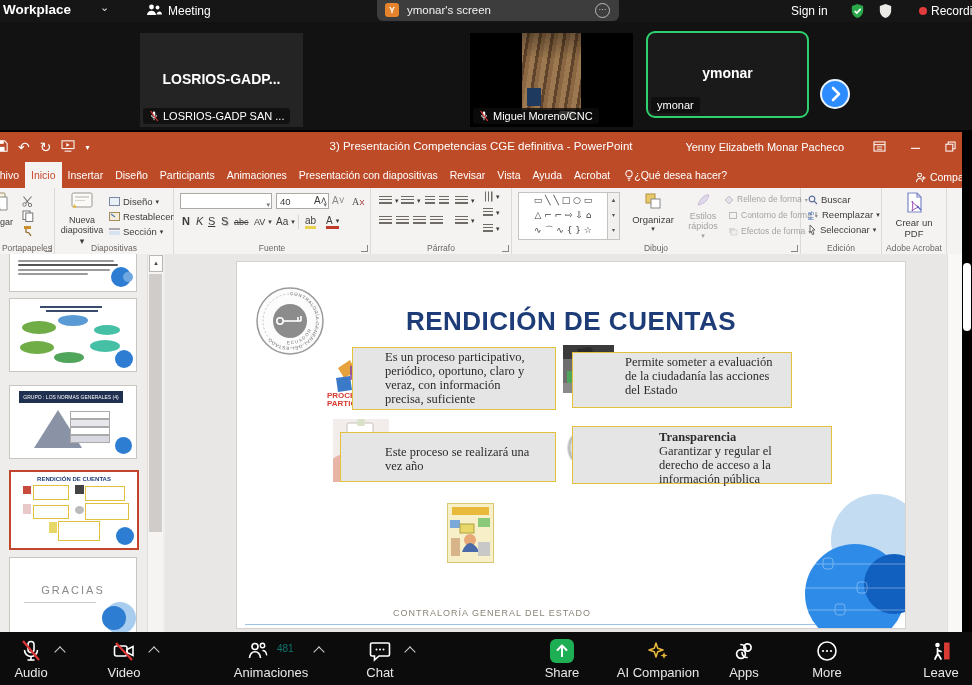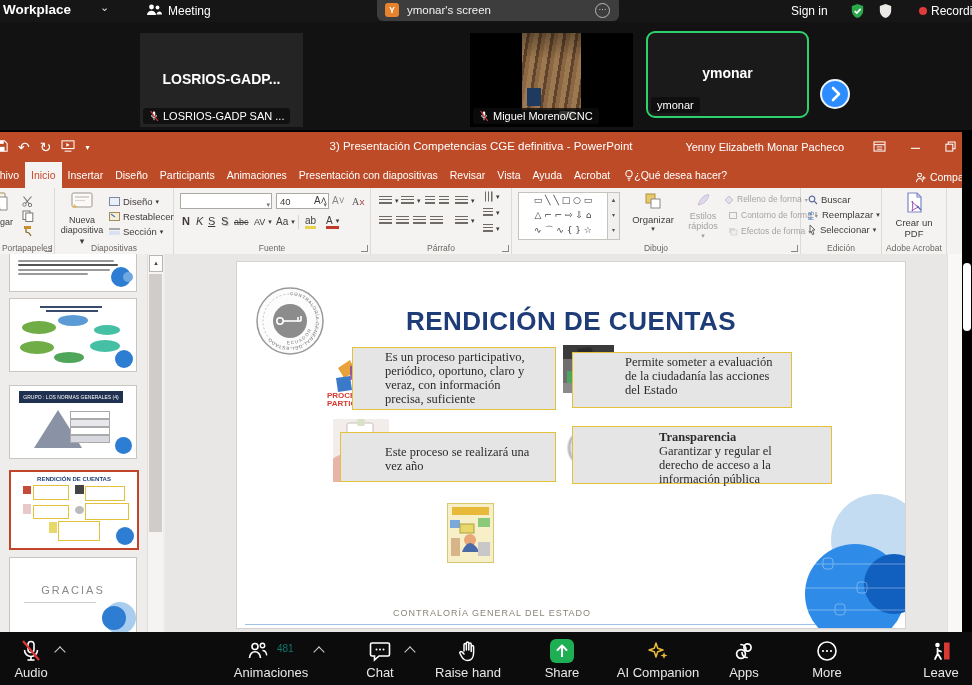--- a/index.html
+++ b/index.html
@@ -699,20 +699,31 @@
             <path d="M5.5 11a6.5 6.5 0 0 0 13 0" fill="none" stroke="#fff" stroke-width="1.6"></path>
             <line x1="12" y1="17.5" x2="12" y2="21" stroke="#fff" stroke-width="1.6"></line>
             <line x1="8.5" y1="21" x2="15.5" y2="21" stroke="#fff" stroke-width="1.6"></line>
             <line x1="4" y1="2" x2="20" y2="21" stroke="#DE3535" stroke-width="2.2"></line>
           </svg>
       </span>
       <span class="chev-up" style="right:-2px"></span>
       <span class="zlabel">Audio</span>
     </div>
 
+    <div class="zitem" style="left:94px;width:60px">
+      <span class="zicon">
+        <svg width="24" height="24" viewBox="0 0 24 24">
+            <rect x="2.5" y="7" width="12.5" height="10" rx="2" fill="none" stroke="#fff" stroke-width="1.6"></rect>
+            <path d="M15 10.5 21 7.5v9l-6-3Z" fill="none" stroke="#fff" stroke-width="1.6"></path>
+            <line x1="4" y1="4" x2="20" y2="21" stroke="#DE3535" stroke-width="2.2"></line>
+          </svg>
+      </span>
+      <span class="chev-up" style="right:-4px"></span>
+      <span class="zlabel">Video</span>
+    </div>
 
     <div class="zitem" style="left:225px;width:92px">
       <span class="zicon" style="left:36%">
         <svg width="24" height="24" viewBox="0 0 24 24">
             <circle cx="9" cy="7.5" r="3" fill="none" stroke="#fff" stroke-width="1.6"></circle>
             <path d="M3.5 19c.5-4 2.8-6.2 5.5-6.2S14 15 14.5 19" fill="none" stroke="#fff" stroke-width="1.6"></path>
             <circle cx="16.5" cy="6.5" r="2.2" fill="none" stroke="#fff" stroke-width="1.4"></circle>
             <path d="M16.5 11.5c2.2 0 3.8 1.8 4.2 4.8" fill="none" stroke="#fff" stroke-width="1.4"></path>
           </svg>
       </span>
@@ -727,28 +738,20 @@
             <path d="M4 4h16a1.5 1.5 0 0 1 1.5 1.5v10A1.5 1.5 0 0 1 20 17h-9l-4.5 4v-4H4a1.5 1.5 0 0 1-1.5-1.5v-10A1.5 1.5 0 0 1 4 4Z" fill="none" stroke="#fff" stroke-width="1.6"></path>
             <circle cx="8.5" cy="10.5" r="1" fill="#fff"></circle>
             <circle cx="12" cy="10.5" r="1" fill="#fff"></circle>
             <circle cx="15.5" cy="10.5" r="1" fill="#fff"></circle>
           </svg>
       </span>
       <span class="chev-up" style="right:-2px"></span>
       <span class="zlabel">Chat</span>
     </div>
 
-    <div class="zitem" style="left:420px;width:96px">
-      <span class="zicon">
-        <svg width="24" height="24" viewBox="0 0 24 24">
-            <path d="M8 12V5.8a1.2 1.2 0 0 1 2.4 0V11M10.4 11V4.3a1.2 1.2 0 0 1 2.4 0V11M12.8 11V5.3a1.2 1.2 0 0 1 2.4 0V12.5M15.2 12.5V7.8a1.2 1.2 0 0 1 2.4 0V14c0 4.5-2.4 7.5-6 7.5-3 0-4.6-1.4-6-4L4 14.5c-.8-1.3.8-2.6 2-1.6L8 15" fill="none" stroke="#fff" stroke-width="1.5" stroke-linecap="round"></path>
-          </svg>
-      </span>
-      <span class="zlabel">Raise hand</span>
-    </div>
 
     <div class="zitem" style="left:530px;width:64px">
       <span class="zicon share-tile">
         <svg width="24" height="24" viewBox="0 0 24 24">
             <line x1="12" y1="18" x2="12" y2="7" stroke="#fff" stroke-width="2"></line>
             <polyline points="7.5,11 12,6.5 16.5,11" fill="none" stroke="#fff" stroke-width="2" stroke-linecap="round" stroke-linejoin="round"></polyline>
           </svg>
       </span>
       <span class="zlabel">Share</span>
     </div>

